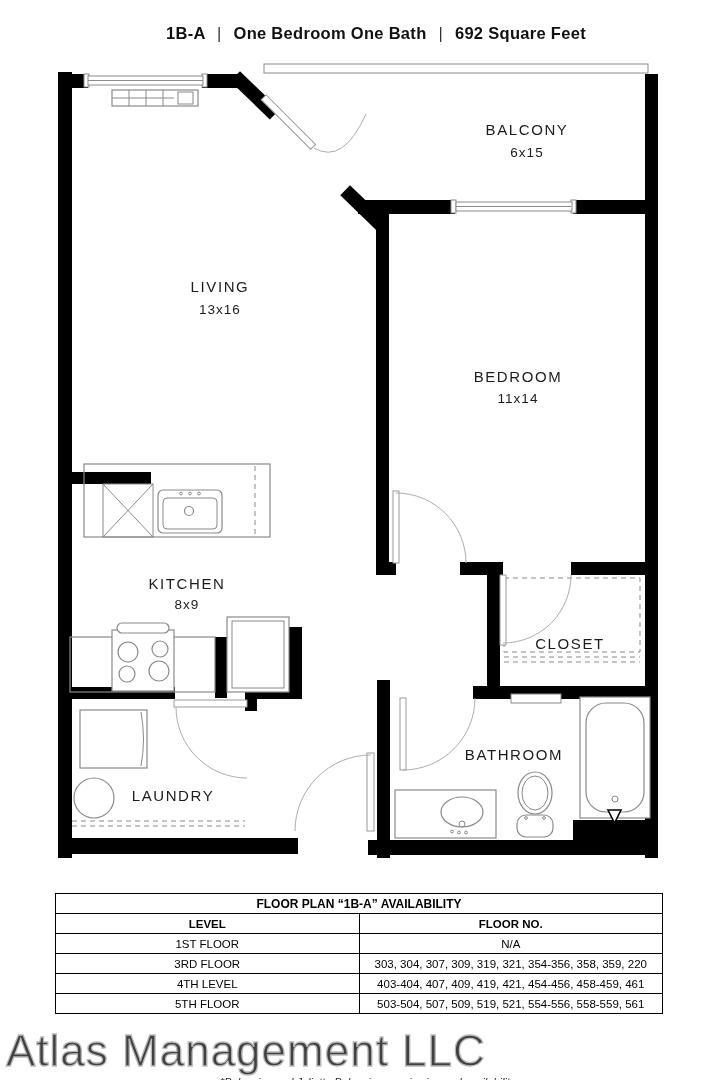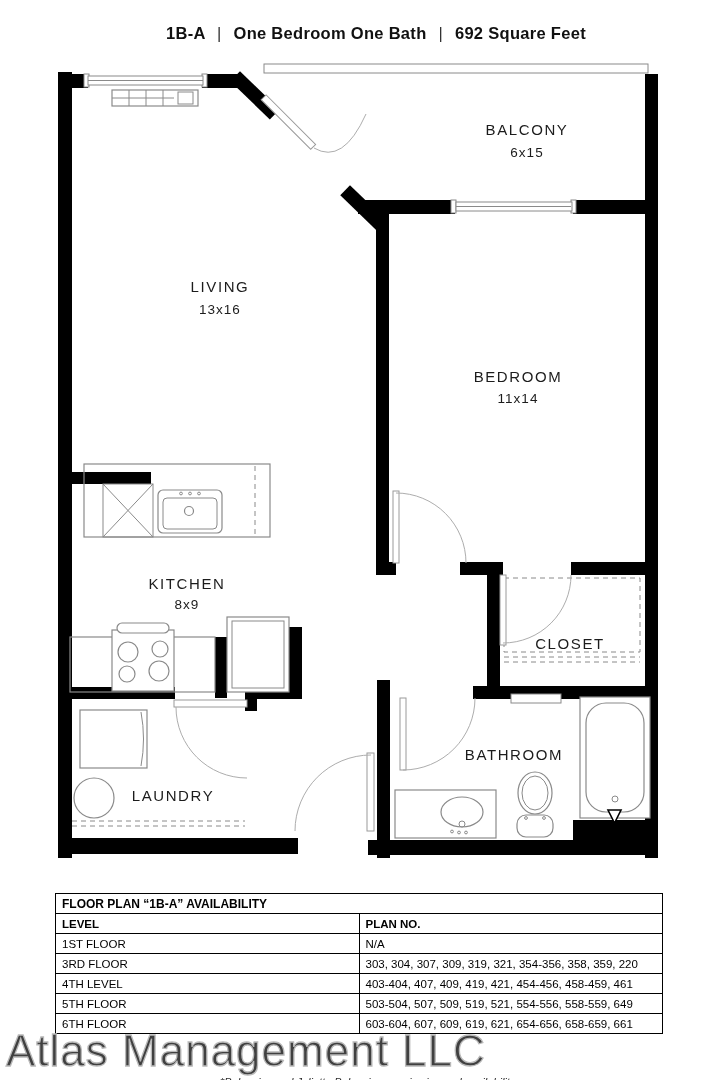--- a/index.html
+++ b/index.html
@@ -23,21 +23,21 @@
   .leaf{fill:#fff;stroke:#9a9a9a;stroke-width:1;}
   .lbl{font-size:15px;letter-spacing:1.6px;fill:#1c1c1c;text-anchor:middle;}
   .dim{font-size:13.5px;letter-spacing:1px;fill:#1c1c1c;text-anchor:middle;}
   .avail{
     position:absolute;left:55px;top:893px;width:608px;
     border-collapse:collapse;font-size:11.5px;color:#000;
     table-layout:fixed;
   }
   .avail td{
     border:1.6px solid #000;padding:1px 6px;height:17px;
-    white-space:nowrap;overflow:hidden;
+    white-space:nowrap;overflow:hidden;text-align:center;
   }
   .avail .t-title td{font-weight:bold;font-size:12px;}
   .avail .t-head td{font-weight:bold;margin-top:43px;}
   .col-level{width:170px;}
   .watermark{
     position:absolute;left:6px;top:1026px;
     font-size:44px;letter-spacing:1px;color:#404040;
     -webkit-text-stroke:1.3px #b9b9b9;white-space:nowrap;
   }
   .disclaimer{
@@ -228,39 +228,35 @@
   </g>
 </svg>
 
 <table class="avail">
   <tbody>
       <tr class="t-title">
     <td colspan="2">FLOOR PLAN “1B-A” AVAILABILITY</td>
   </tr>
   <tr class="t-head">
     <td class="col-level">LEVEL</td>
-    <td>PLAN NO.</td>
+    <td>FLOOR NO.</td>
   </tr>
   <tr>
     <td class="col-level">1ST FLOOR</td>
     <td>N/A</td>
   </tr>
   <tr>
     <td class="col-level">3RD FLOOR</td>
     <td>303, 304, 307, 309, 319, 321, 354-356, 358, 359, 220</td>
   </tr>
   <tr>
     <td class="col-level">4TH LEVEL</td>
     <td>403-404, 407, 409, 419, 421, 454-456, 458-459, 461</td>
   </tr>
   <tr>
     <td class="col-level">5TH FLOOR</td>
-    <td>503-504, 507, 509, 519, 521, 554-556, 558-559, 649</td>
-  </tr>
-  <tr>
-    <td class="col-level">6TH FLOOR</td>
-    <td>603-604, 607, 609, 619, 621, 654-656, 658-659, 661</td>
+    <td>503-504, 507, 509, 519, 521, 554-556, 558-559, 561</td>
   </tr>
 </tbody>
   </table>
 
 <div class="watermark">Atlas Management LLC</div>
 <div class="disclaimer">*Balconies and Juliette Balconies vary in size and availability.</div>
 
 </body></html>

